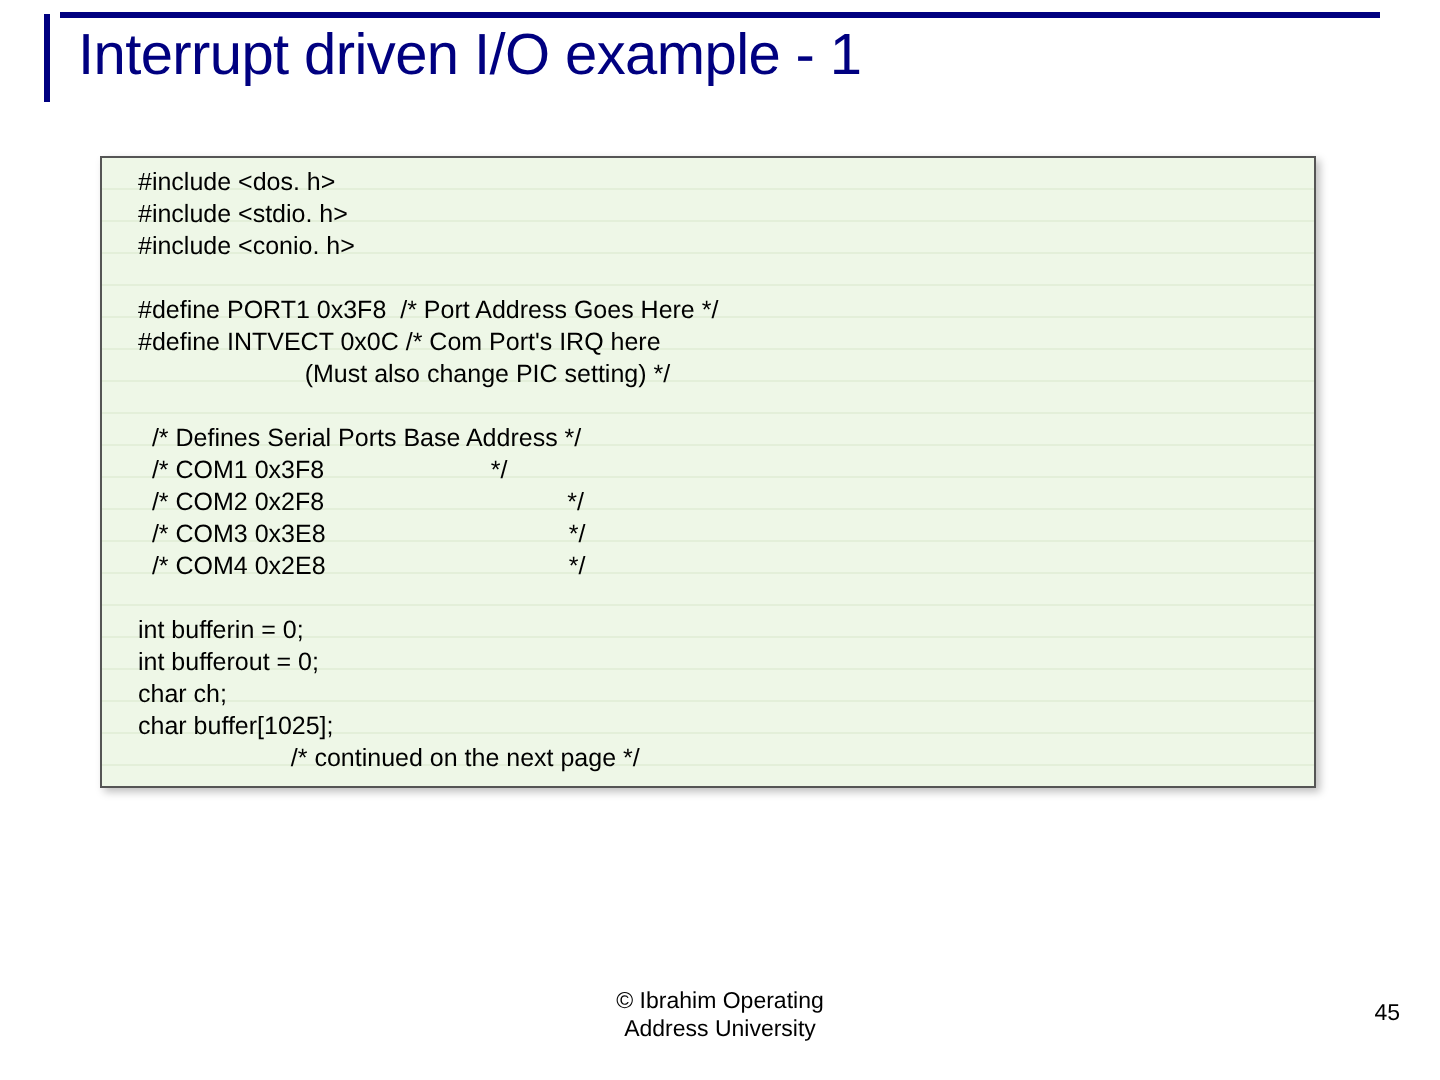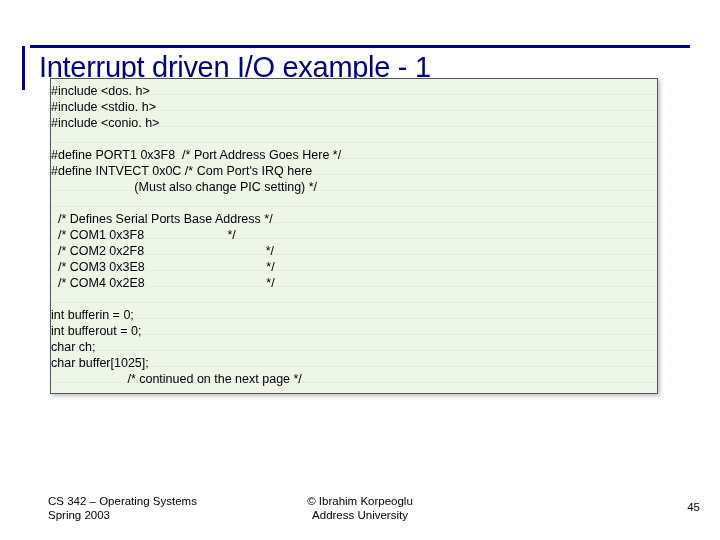--- a/index.html
+++ b/index.html
@@ -15,21 +15,20 @@
     position: relative;
     width: 720px;
     height: 540px;
     box-sizing: border-box;
   }
   .title-wrap {
     position: absolute;
     left: 22px;
     top: 6px;
     right: 22px;
-    margin-top: 39px;
   }
   .title-rule {
     border-top: 3px solid #000080;
     margin-left: 8px;
     margin-bottom: 0;
     width: 660px;
   }
   .title-text {
     border-left: 3px solid #000080;
     padding: 6px 0 8px 14px;
@@ -47,21 +46,21 @@
     width: 608px;
     border: 1px solid #555;
     background: repeating-linear-gradient(
       to bottom,
       #eef7e7 0px,
       #eef7e7 15px,
       #e3efd9 15px,
       #e3efd9 16px
     );
     background-color: #eef7e7;
-    padding: 4px 8px 6px 0;
+    padding: 4px 8px 6px 18px;
     box-sizing: border-box;
     box-shadow: 2px 2px 4px rgba(0,0,0,0.25);
   }
   .code-box pre {
     margin: 0;
     font-family: Verdana, Geneva, sans-serif;
     font-size: 12.5px;
     line-height: 16px;
     color: #000;
     white-space: pre;
@@ -123,24 +122,20 @@
   /* COM4 0x2E8                                   */
 
 int bufferin = 0;
 int bufferout = 0;
 char ch;
 char buffer[1025];
                       /* continued on the next page */</pre>
   </div>
 
   <div class="footer">
-    <div class="footer-left">
-      <span>CS 342 – Operating Systems</span><br>
-      <span>Spring 2003</span>
-    </div>
     <div class="footer-center">
-      <span>© Ibrahim Korpeoglu</span><br>
+      <span>© Ibrahim Operating</span><br>
       <span>Address University</span>
     </div>
     <div class="footer-right">45</div>
   </div>
 
 </div>
 
 </body></html>

